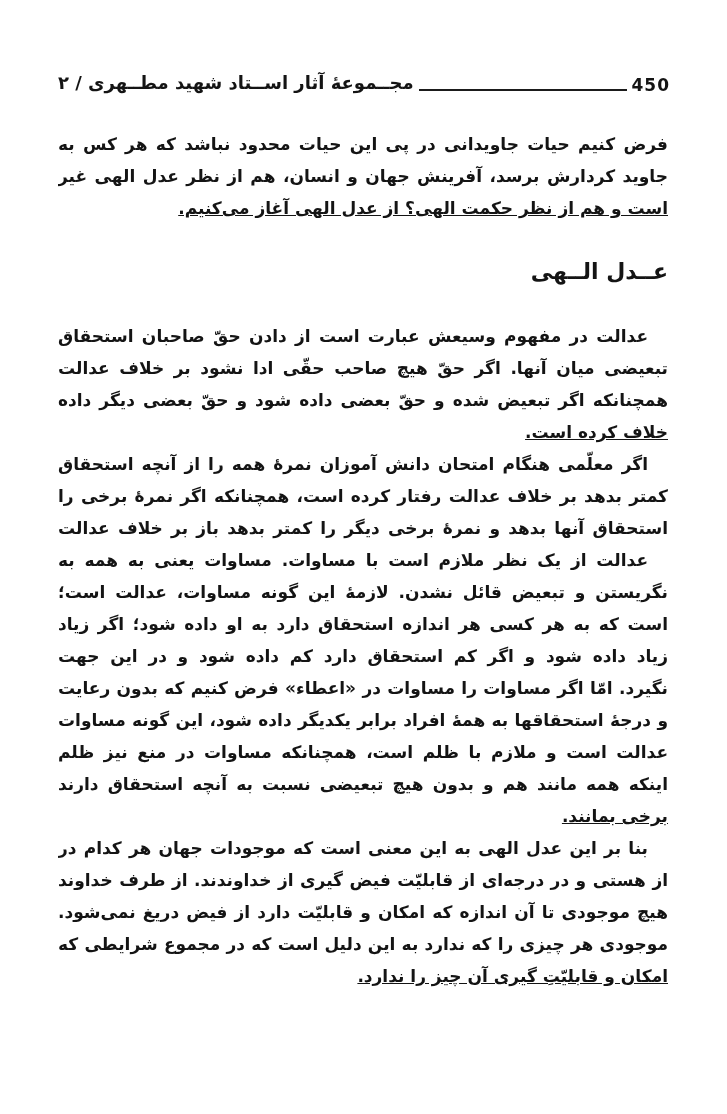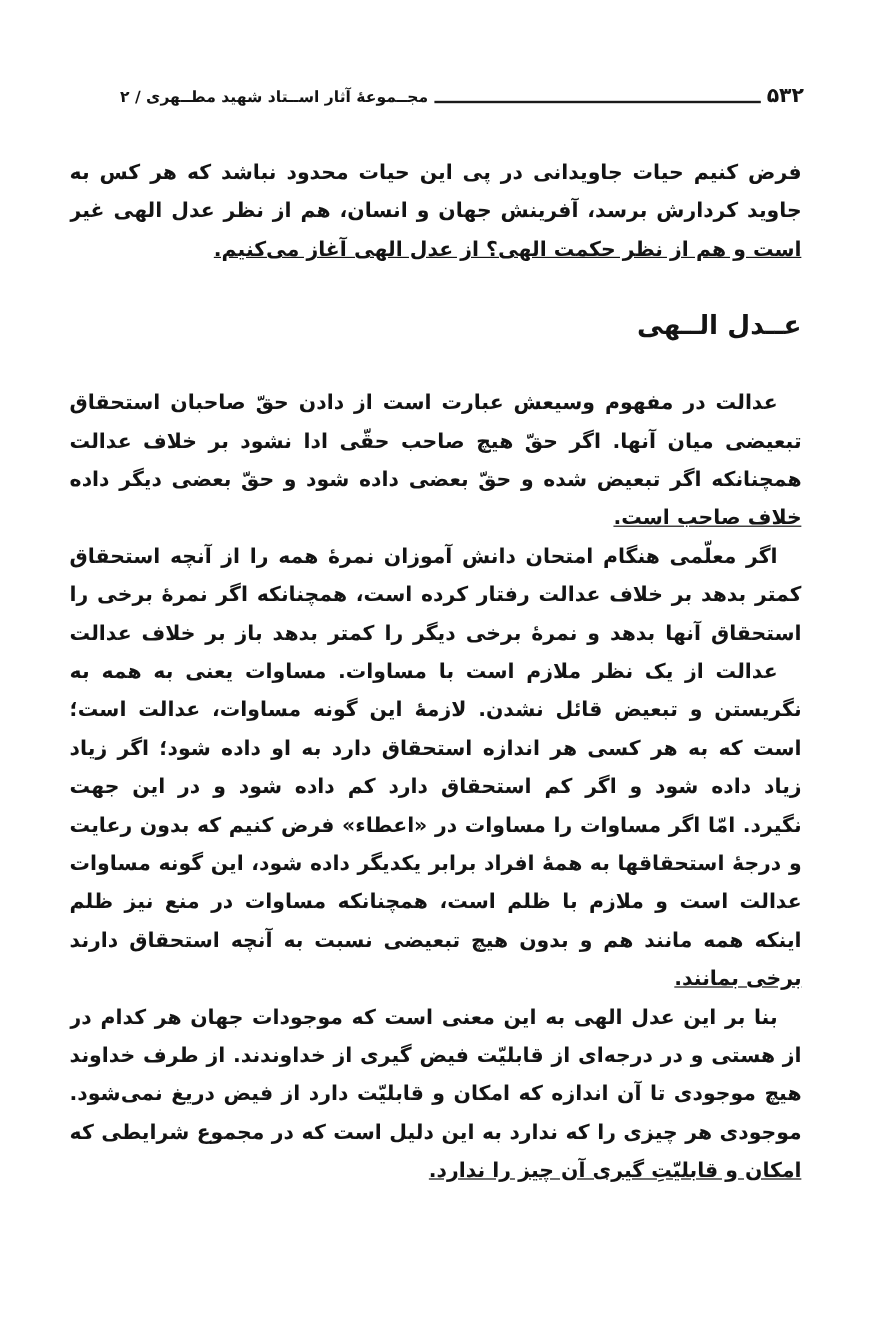--- a/index.html
+++ b/index.html
@@ -21,25 +21,24 @@
   .header {
     position: absolute;
     top: 72px;
     left: 58px;
     right: 57px;
     display: flex;
     direction: ltr;
     align-items: flex-end;
   }
   .htitle {
-    font-size: 13px;
+    font-size: 18px;
     font-weight: bold;
     line-height: 1.25;
     white-space: nowrap;
-    margin-left: 42px;
   }
   .hrule {
     flex: 1;
     height: 2px;
     background: #1b1b1b;
     margin: 0 5px 4px 5px;
   }
   .hnum {
     font-size: 17px;
     font-weight: bold;
@@ -81,37 +80,37 @@
   }
 </style>
 </head>
 <body>
 
 <div class="page">
 
   <div class="header">
     <span class="htitle" dir="rtl">مجــموعۀ آثار اســتاد شهید مطــهری / ۲</span>
     <span class="hrule"></span>
-    <span class="hnum" dir="rtl">۵۳۲</span>
+    <span class="hnum" dir="rtl">450</span>
   </div>
 
   <div class="content" dir="rtl">
     <div id="intro-para" class="para">
         <div class="pline">فرض کنیم حیات جاویدانی در پی این حیات محدود نباشد که هر کس به نتیجۀ</div>
         <div class="pline">جاوید کردارش برسد، آفرینش جهان و انسان، هم از نظر عدل الهی غیر قابل توجیه</div>
         <div class="pline end">است و هم از نظر حکمت الهی؟ از عدل الهی آغاز می‌کنیم.</div>
       </div>
 
     <h1 class="heading" dir="rtl">عــدل الــهی</h1>
 
     <div id="body-paras">
         <div class="pline first">عدالت در مفهوم وسیعش عبارت است از دادن حقّ صاحبان استحقاق بدون هیچ</div>
         <div class="pline">تبعیضی میان آنها. اگر حقّ هیچ صاحب حقّی ادا نشود بر خلاف عدالت است،</div>
         <div class="pline">همچنانکه اگر تبعیض شده و حقّ بعضی داده شود و حقّ بعضی دیگر داده نشود باز بر</div>
-        <div class="pline end">خلاف صاحب است.</div>
+        <div class="pline end">خلاف کرده است.</div>
         <div class="pline first">اگر معلّمی هنگام امتحان دانش آموزان نمرۀ همه را از آنچه استحقاق دارند</div>
         <div class="pline">کمتر بدهد بر خلاف عدالت رفتار کرده است، همچنانکه اگر نمرۀ برخی را بر طبق</div>
         <div class="pline">استحقاق آنها بدهد و نمرۀ برخی دیگر را کمتر بدهد باز بر خلاف عدالت رفتار کرده</div>
         <div class="pline first">عدالت از یک نظر ملازم است با مساوات. مساوات یعنی به همه به چشم مساوی</div>
         <div class="pline">نگریستن و تبعیض قائل نشدن. لازمۀ این گونه مساوات، عدالت است؛ یعنی این</div>
         <div class="pline">است که به هر کسی هر اندازه استحقاق دارد به او داده شود؛ اگر زیاد استحقاق دارد</div>
         <div class="pline">زیاد داده شود و اگر کم استحقاق دارد کم داده شود و در این جهت تبعیضی صورت</div>
         <div class="pline">نگیرد. امّا اگر مساوات را مساوات در «اعطاء» فرض کنیم که بدون رعایت استحقاقها</div>
         <div class="pline">و درجۀ استحقاقها به همۀ افراد برابر یکدیگر داده شود، این گونه مساوات بر خلاف</div>
         <div class="pline">عدالت است و ملازم با ظلم است، همچنانکه مساوات در منع نیز ظلم است؛ یعنی</div>

